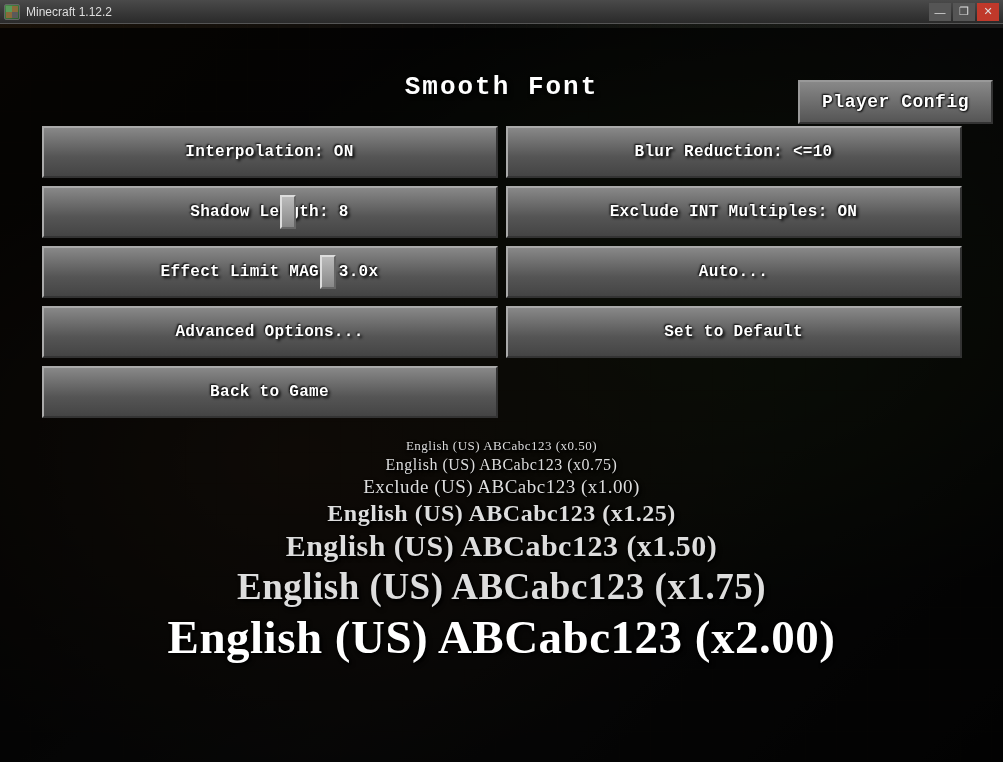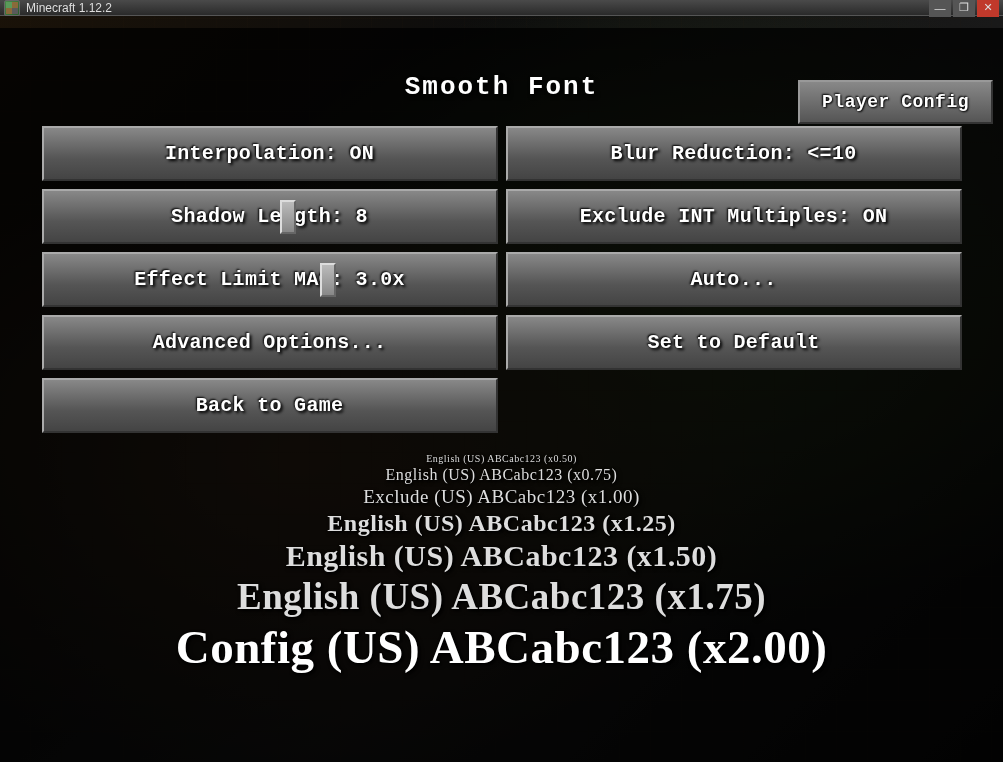--- a/index.html
+++ b/index.html
@@ -43,21 +43,21 @@
           transparent 30px,
           rgba(40,25,10,0.1) 30px,
           rgba(40,25,10,0.1) 31px
         );
     }
 
     
     .title-bar {
       position: absolute;
       top: 0; left: 0; right: 0;
-      height: 16px;
+      height: 24px;
       background: linear-gradient(to bottom, #4a4a4a, #2a2a2a);
       display: flex;
       align-items: center;
       justify-content: space-between;
       padding: 0 4px;
       z-index: 10;
       border-bottom: 1px solid #555;
     }
 
     .title-bar-left {
@@ -158,21 +158,21 @@
       gap: 8px;
       padding: 0 20px;
     }
 
     .mc-button {
       background: linear-gradient(to bottom, #888 0%, #666 40%, #555 60%, #444 100%);
       border: 2px solid;
       border-color: #aaa #333 #333 #aaa;
       color: #fff;
       font-family: 'Courier New', monospace;
-      font-size: 20px;
+      font-size: 16px;
       font-weight: bold;
       padding: 14px 10px;
       cursor: pointer;
       text-shadow: 2px 2px 3px #000, -1px -1px 2px #000;
       text-align: center;
       letter-spacing: 0.3px;
       position: relative;
       min-height: 52px;
     }
 
@@ -302,22 +302,22 @@
     <button class="mc-button">
       <span>Set to Default</span>
     </button>
     <button class="mc-button">
       <span>Back to Game</span>
     </button>
 
   </div>
 
   <div class="font-preview">
-    <div class="font-line" style="font-size:10px;">English (US) ABCabc123 (x0.50)</div>
+    <div class="font-line" style="font-size:13px;">English (US) ABCabc123 (x0.50)</div>
     <div class="font-line" style="font-size:16px;">English (US) ABCabc123 (x0.75)</div>
     <div class="font-line" style="font-size:19px;">Exclude (US) ABCabc123  (x1.00)</div>
     <div class="font-line" style="font-size:24px; font-weight:bold;">English (US) ABCabc123  (x1.25)</div>
     <div class="font-line" style="font-size:30px; font-weight:bold;">English (US) ABCabc123  (x1.50)</div>
     <div class="font-line" style="font-size:37px; font-weight:bold;">English (US) ABCabc123  (x1.75)</div>
-    <div class="font-line" style="font-size:47px; font-weight:bold; color:#fff;">Config (US) ABCabc123 (x2.00)</div>
+    <div class="font-line" style="font-size:47px; font-weight:bold; color:#fff;">English (US) ABCabc123 (x2.00)</div>
   </div>
 
 </div>
 
 </body></html>

